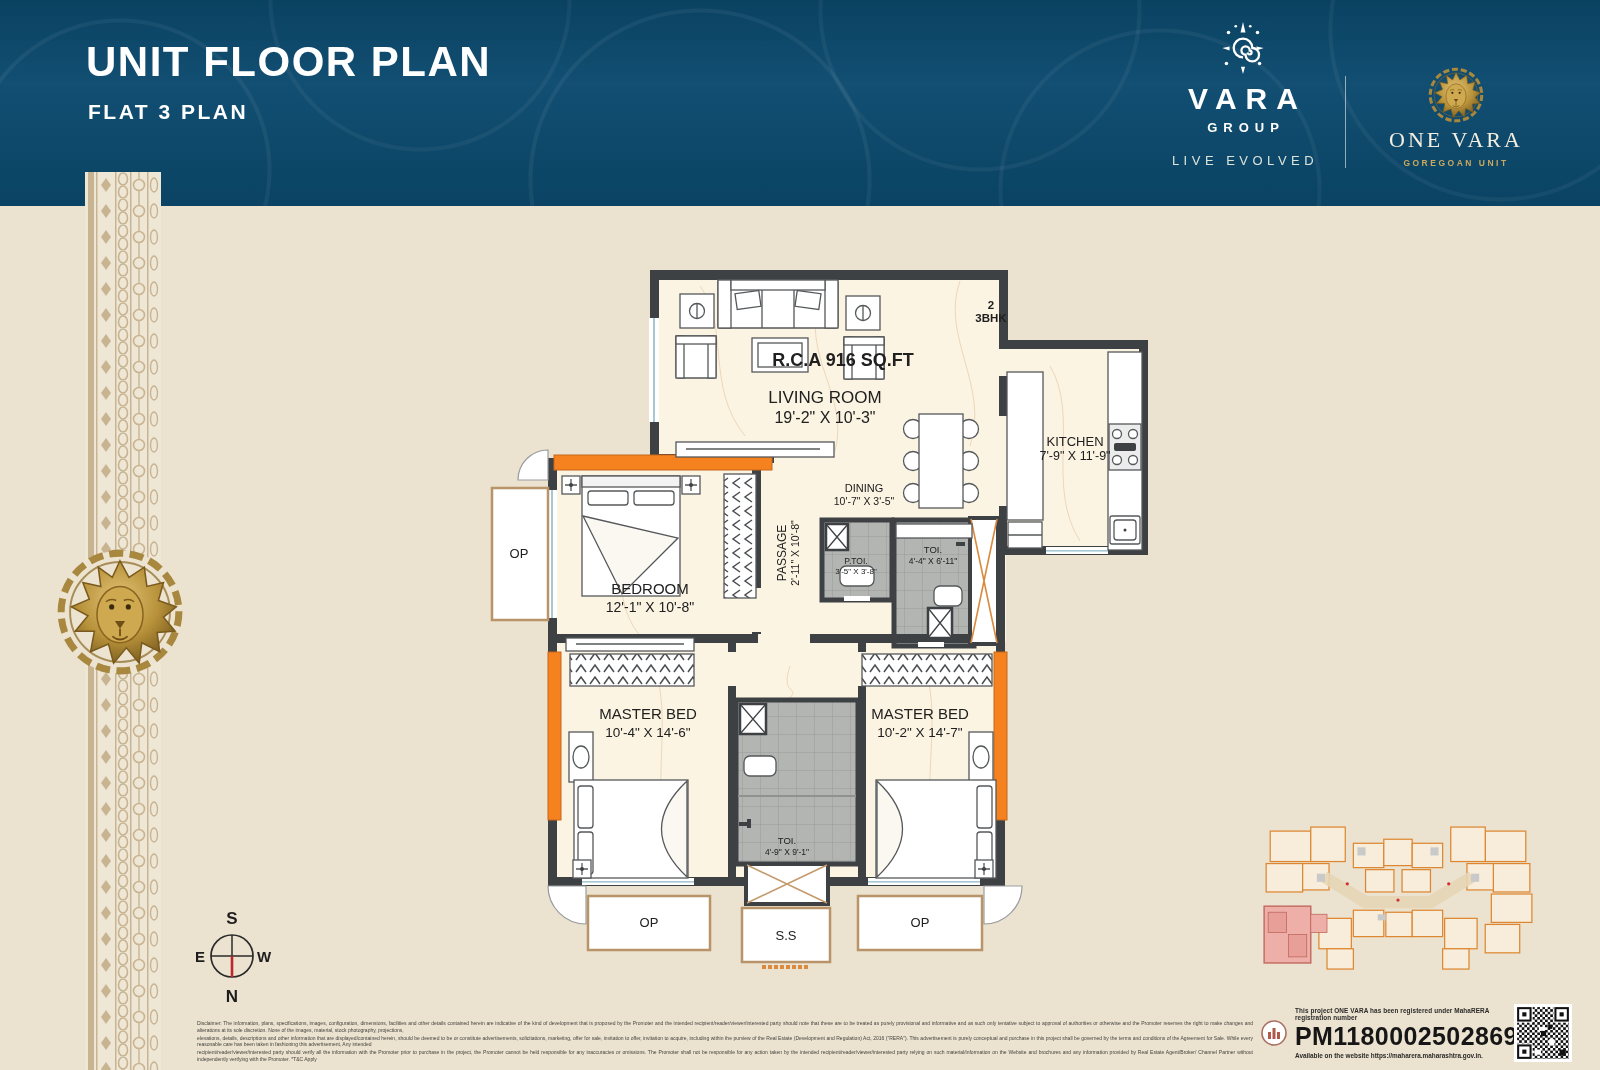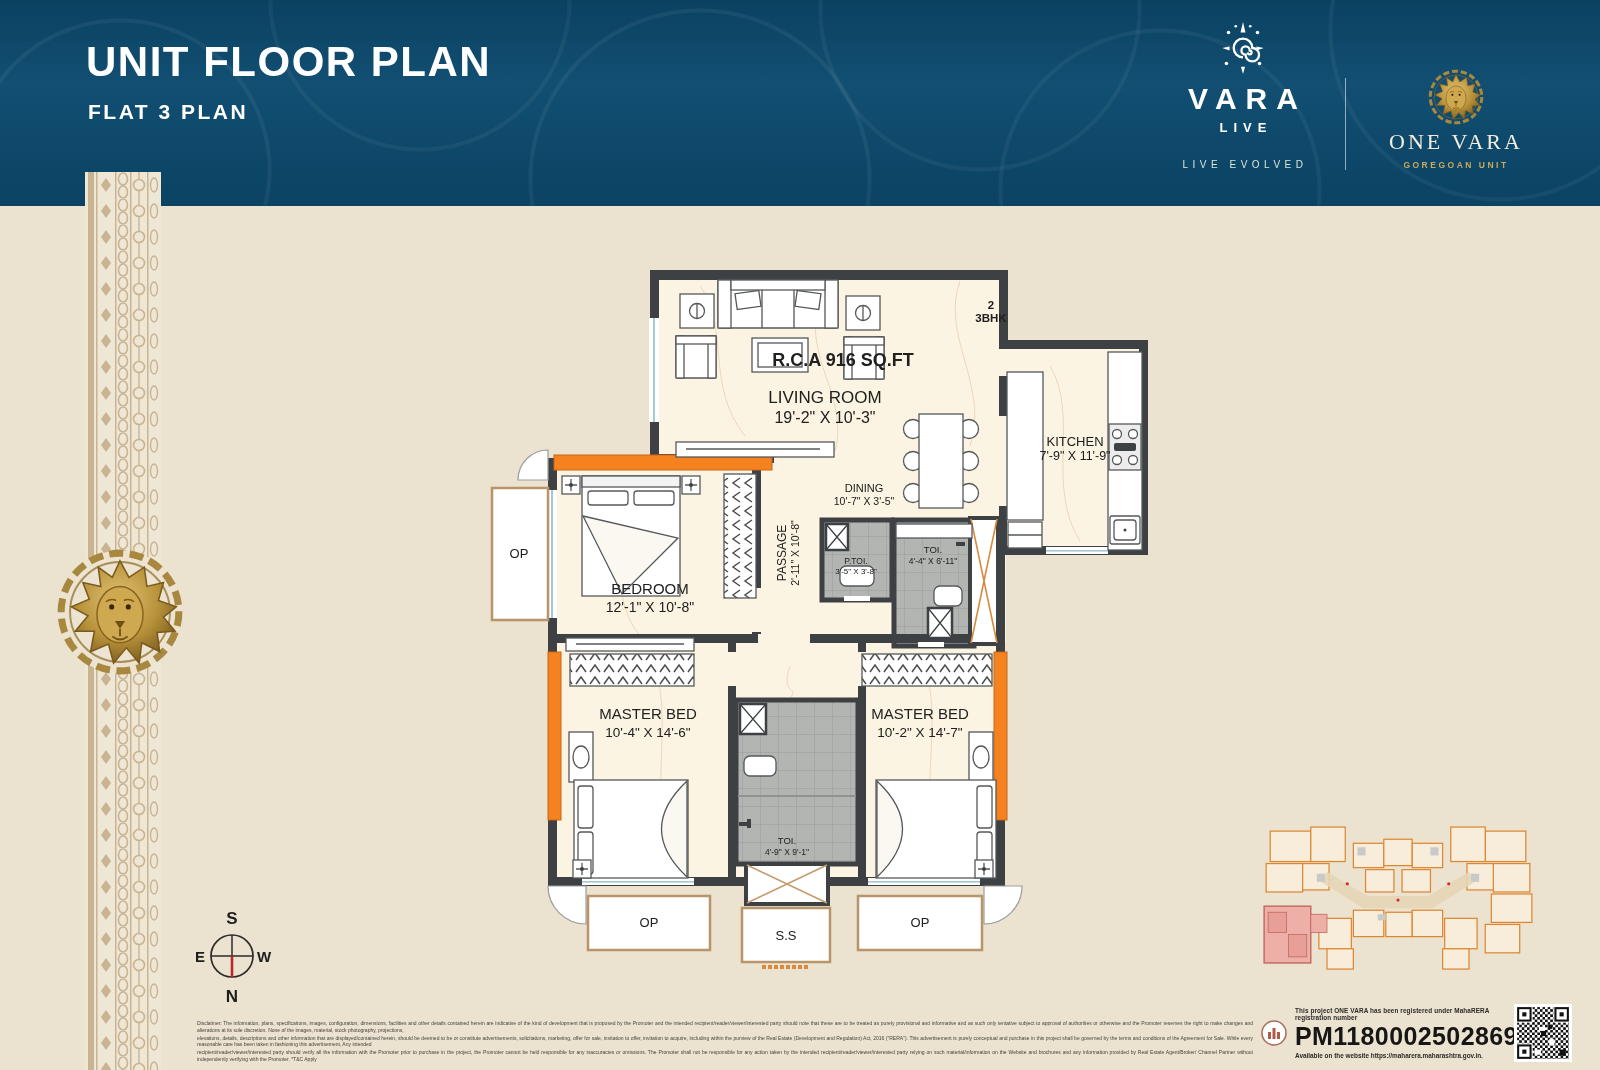--- a/index.html
+++ b/index.html
@@ -17,21 +17,21 @@
       radial-gradient(circle 160px at 1160px 190px, transparent 157px, rgba(255,255,255,.05) 158px, rgba(255,255,255,.05) 161px, transparent 162px),
       radial-gradient(circle 170px at 1500px 30px, transparent 167px, rgba(255,255,255,.05) 168px, rgba(255,255,255,.05) 171px, transparent 172px),
       linear-gradient(180deg, rgba(0,0,0,.12), rgba(255,255,255,.03) 40%, rgba(0,0,0,.10));}
   .titles{position:absolute;left:86px;top:38px;color:#fff;}
   .titles h1{margin:0;font-size:42px;font-weight:700;letter-spacing:1.5px;}
   .titles h2{margin:14px 0 0 2px;font-size:21px;font-weight:700;letter-spacing:2.5px;}
   .brands{position:absolute;right:60px;top:20px;display:flex;align-items:flex-end;gap:26px;}
   .vara{width:152px;text-align:center;color:#fff;}
   .vara .v-name{font-size:30px;font-weight:700;letter-spacing:9px;margin-top:2px;text-indent:9px;}
   .vara .v-sub{font-size:13px;font-weight:700;letter-spacing:6px;margin-top:4px;text-indent:6px;}
-  .vara .v-tag{font-size:10px;font-weight:400;letter-spacing:4.5px;color:#dce4da;margin-top:24px;text-indent:4px;}
+  .vara .v-tag{font-size:13px;font-weight:400;letter-spacing:4.5px;color:#dce4da;margin-top:18px;text-indent:4px;}
   .bdiv{width:1px;height:92px;background:rgba(255,255,255,.55);}
   .onevara{width:168px;text-align:center;}
   .onevara .o-name{font-family:"Liberation Serif",serif;font-size:22px;letter-spacing:3px;color:#f3eee0;}
   .onevara .o-sub{font-size:8.5px;font-weight:700;letter-spacing:2.5px;color:#caa85c;margin-top:5px;}
 
   
   .side-border{position:absolute;left:85px;top:172px;width:76px;height:898px;}
   .medallion{position:absolute;left:56px;top:548px;width:128px;height:128px;}
 
   
@@ -97,21 +97,21 @@
           <path d="M8 27 L15 25.5 L15 29.5 Z" fill="#fff"></path>
           <path d="M48 27 L41 25.5 L41 29.5 Z" fill="#fff"></path>
           <circle cx="14" cy="12" r="1.7" fill="#fff"></circle>
             <circle cx="42" cy="12" r="1.7" fill="#fff"></circle>
           <circle cx="12" cy="42" r="1.7" fill="#fff"></circle>
             <circle cx="44" cy="42" r="1.7" fill="#fff"></circle>
           <circle cx="21" cy="6" r="1.3" fill="#fff"></circle>
             <circle cx="35" cy="6" r="1.3" fill="#fff"></circle>
         </svg>
         <div class="v-name">VARA</div>
-        <div class="v-sub">LIVE</div>
+        <div class="v-sub">GROUP</div>
         <div class="v-tag">LIVE EVOLVED</div>
       </div>
       <div class="bdiv"></div>
       <div class="onevara">
         <svg width="56" height="56" viewBox="0 0 100 100">
           <use href="#lion-sym"></use>
         </svg>
         <div class="o-name">ONE VARA</div>
         <div class="o-sub">GOREGOAN UNIT</div>
       </div>

